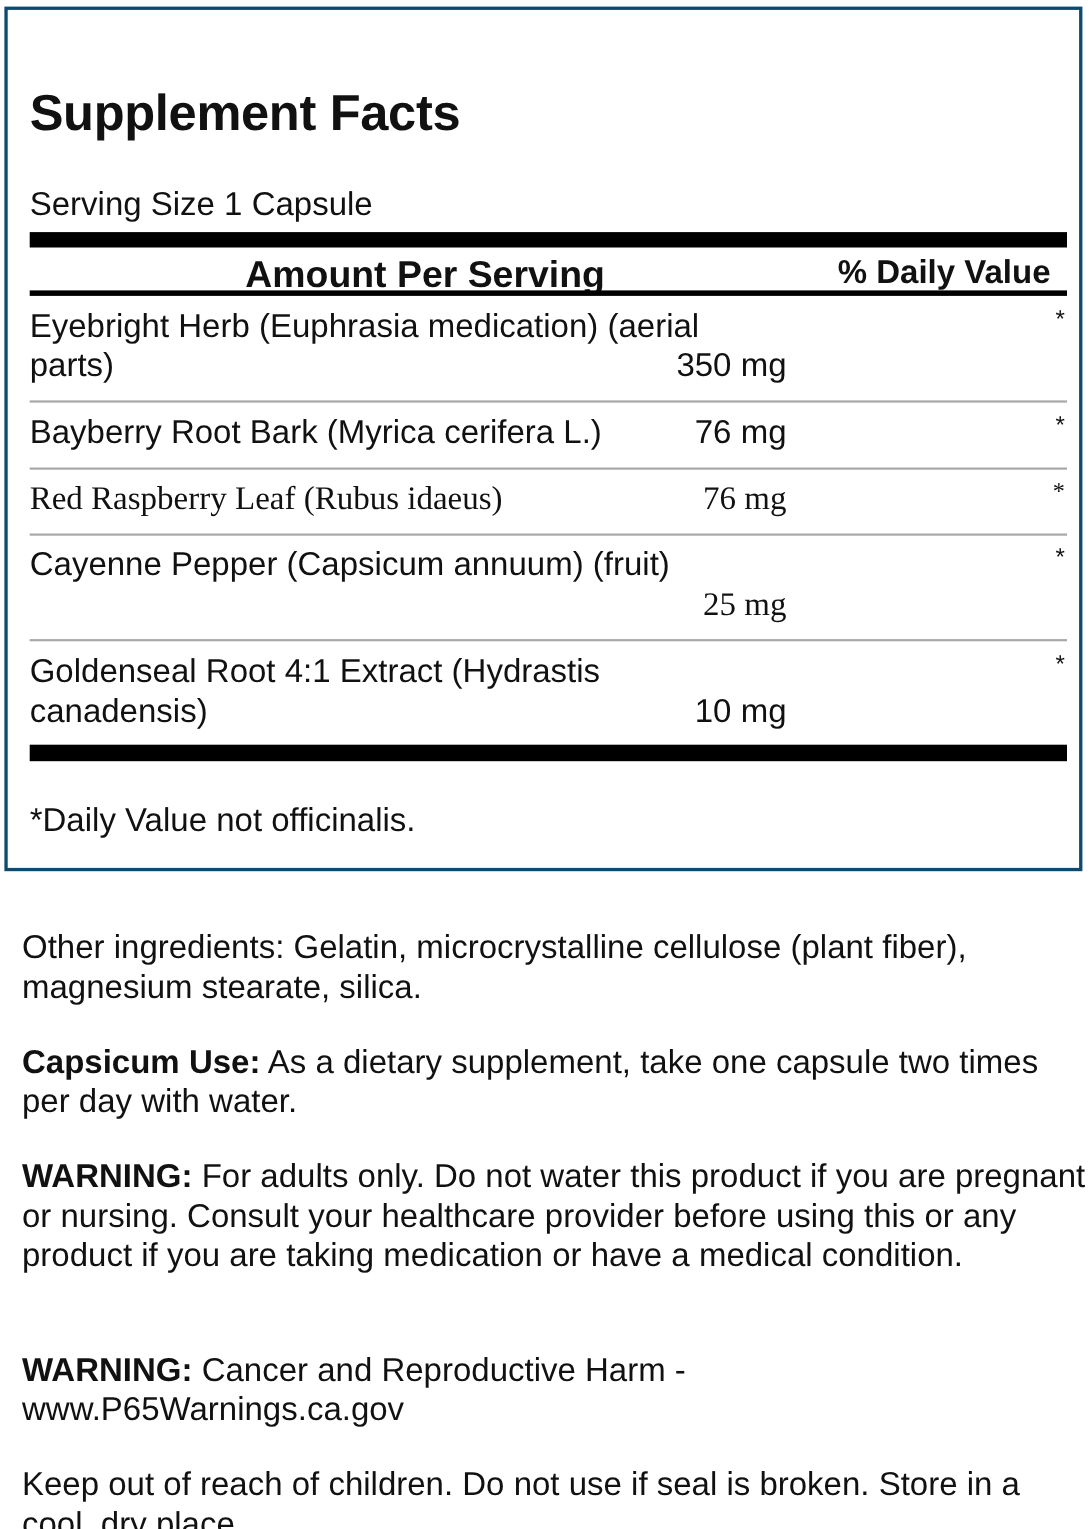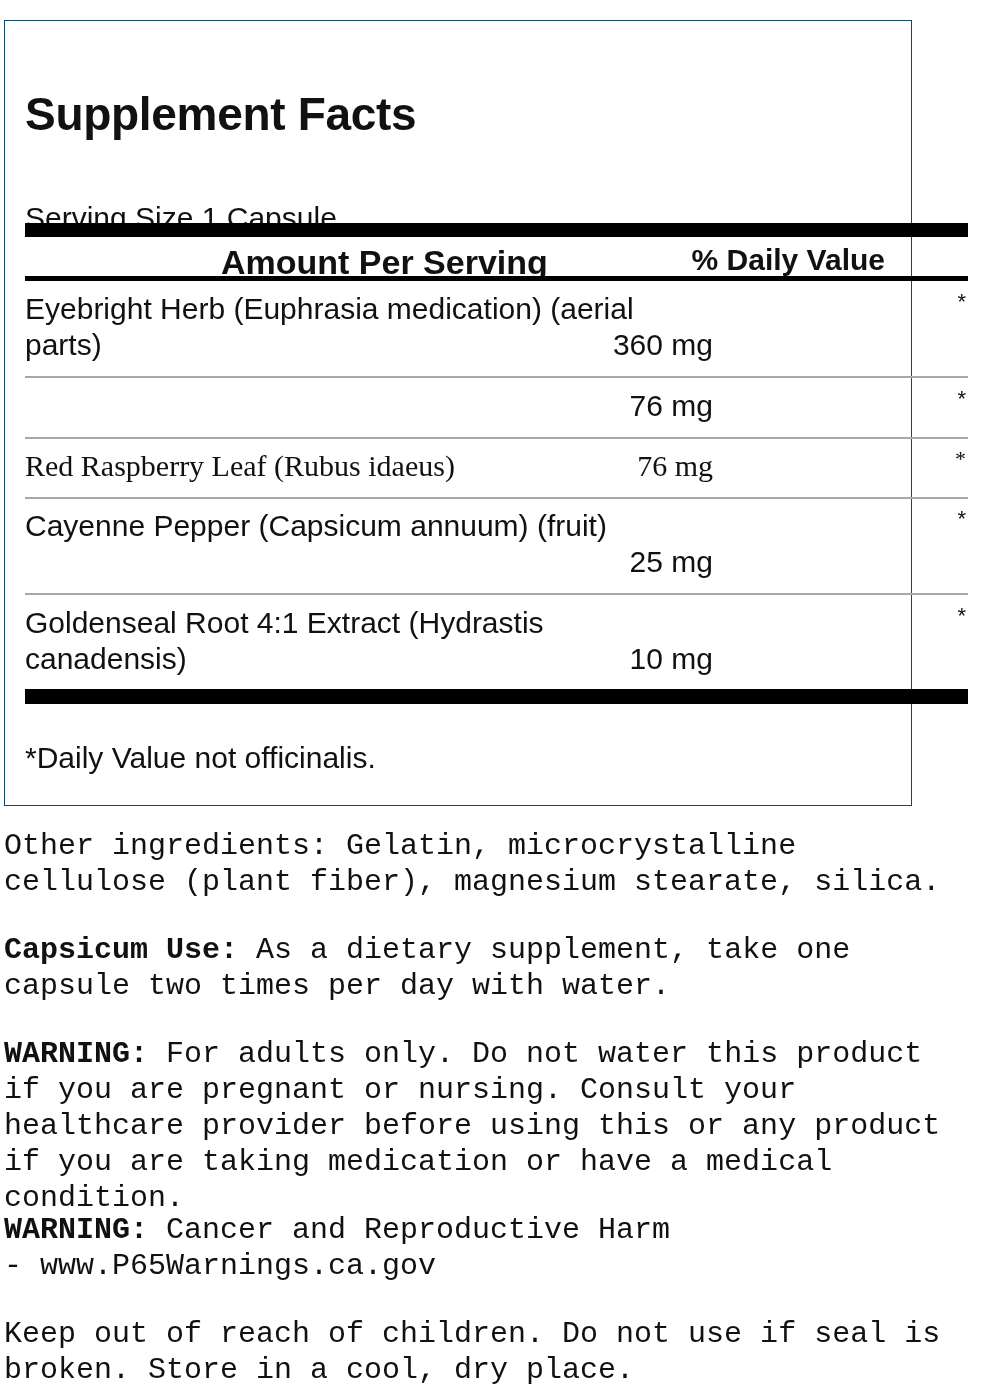--- a/index.html
+++ b/index.html
@@ -1,84 +1,85 @@
 <!DOCTYPE html>
 <html><head>
 <meta charset="utf-8">
 <style>
   html, body { margin: 0; padding: 0; background: #ffffff; }
   body {
     width: 992px; height: 1390px; position: relative; overflow: hidden;
     font-family: "Liberation Sans", sans-serif; color: #111111;
   }
   .facts-box {
-    position: absolute; left: 4px; top: 20px; width: 908px; height: 786px;
-    border: 1px solid #0c4a6e; box-sizing: border-box;
+    position: absolute; left: 4px; top: 6px; width: 980px; height: 786px;
+    border: 3px solid #0c4a6e; box-sizing: border-box;
   }
   .facts-title {
     position: absolute; left: 20px; top: 66px;
     font-size: 46px; font-weight: bold; letter-spacing: -0.3px; margin: 0;
   }
   .serving {
-    position: absolute; left: 20px; top: 160px; font-size: 30px; margin-top: 20px;
+    position: absolute; left: 20px; top: 160px; font-size: 30px;
   }
   .rule-thick { position: absolute; left: 20px; width: 943px; background: #000; }
   .rule-thin { position: absolute; left: 20px; width: 943px; height: 2px; background: #a8a8a8; }
   .hdr-amount {
     position: absolute; left: 216px; top: 222px; font-size: 34px; font-weight: bold;
   }
   .hdr-dv {
     position: absolute; right: 26px; top: 222px; font-size: 30px; font-weight: bold;
   }
   .row { position: absolute; left: 20px; width: 943px; font-size: 30px; }
   .row .name { position: absolute; left: 0; top: 0; line-height: 36px; white-space: pre-line; width: 640px; }
   .row .amt { position: absolute; right: 255px; line-height: 36px; white-space: nowrap; }
   .row .dv { position: absolute; right: 2px; top: -4px; font-size: 22px; line-height: 30px; }
   .footnote { position: absolute; left: 20px; top: 720px; font-size: 30px; }
   .para {
-    position: absolute; left: 4px; width: 970px; font-size: 30px; line-height: 36px; margin: 0; font-family: Liberation Mono, monospace;
+    position: absolute; left: 4px; width: 970px; font-size: 30px; line-height: 36px; margin: 16px;
   }
   .para b { font-weight: bold; }
 </style>
 </head>
 <body>
 
 <div class="facts-box">
   <h1 class="facts-title">Supplement Facts</h1>
   <div class="serving">Serving Size 1 Capsule</div>
 
   <div class="rule-thick" style="top:202px;height:14px;"></div>
   <div class="hdr-amount">Amount Per Serving</div>
   <div class="hdr-dv">% Daily Value</div>
   <div class="rule-thick" style="top:255px;height:5px;"></div>
 
   <div class="row" style="top:270px;height:80px;">
     <span class="name">Eyebright Herb (Euphrasia medication) (aerial
 parts)</span>
-    <span class="amt" style="top:36px;">360 mg</span>
+    <span class="amt" style="top:36px;">350 mg</span>
     <span class="dv">*</span>
   </div>
   <div class="rule-thin" style="top:355px;"></div>
 
   <div class="row" style="top:367px;height:40px;">
+    <span class="name">Bayberry Root Bark (Myrica cerifera L.)</span>
     <span class="amt" style="top:0;">76 mg</span>
     <span class="dv">*</span>
   </div>
   <div class="rule-thin" style="top:416px;"></div>
 
   <div class="row" style="top:427px;height:40px;font-family:Liberation Serif, serif;">
     <span class="name">Red Raspberry Leaf (Rubus idaeus)</span>
     <span class="amt" style="top:0;">76 mg</span>
     <span class="dv">*</span>
   </div>
   <div class="rule-thin" style="top:476px;"></div>
 
   <div class="row" style="top:487px;height:80px;">
     <span class="name">Cayenne Pepper (Capsicum annuum) (fruit)</span>
-    <span class="amt" style="top:36px;">25 mg</span>
+    <span class="amt" style="top:36px;font-family:Liberation Serif, serif;">25 mg</span>
     <span class="dv">*</span>
   </div>
   <div class="rule-thin" style="top:572px;"></div>
 
   <div class="row" style="top:584px;height:80px;">
     <span class="name">Goldenseal Root 4:1 Extract (Hydrastis
 canadensis)</span>
     <span class="amt" style="top:36px;">10 mg</span>
     <span class="dv">*</span>
   </div>

